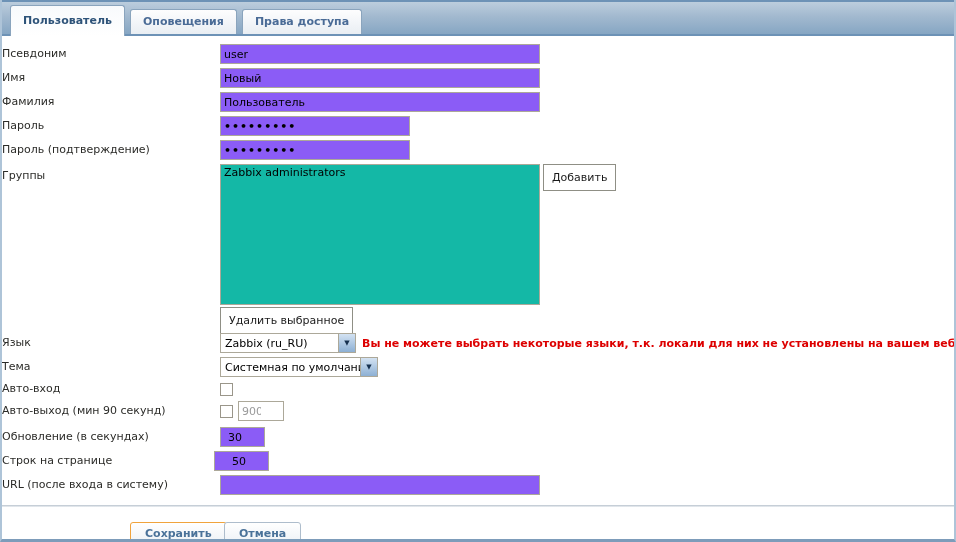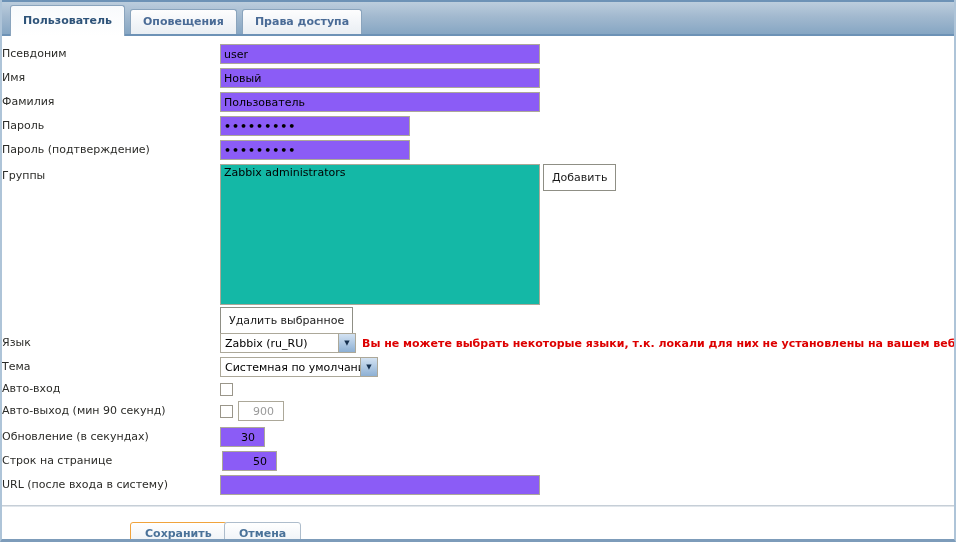--- a/index.html
+++ b/index.html
@@ -31,21 +31,21 @@
   }
   
   .lbl {
     position:absolute; left:0; width:210px; text-align:left;
     font-size:11px; color:#2b2b28; line-height:20px; white-space:nowrap;
   }
   .inp {
     position:absolute; height:20px; border:1px solid #aca899; background:#8b5cf6;
     font:11px "DejaVu Sans","Liberation Sans",sans-serif; padding:0 3px; color:#000;
   }
-  .inp.num { text-align:right; padding-right:9px; }
+  .inp.num { text-align:right; padding-right:22px; }
   .inp.pwd { font-weight:bold; letter-spacing:1px; }
   .inp:disabled { color:#9a9a9a; background:#fff; }
   .listbox {
     position:absolute; left:218px; top:164px; width:320px; height:141px;
     border:1px solid #aca899; background:#14b8a6; overflow:hidden;
   }
   .listbox .item { font-size:11px; color:#000; padding:1px 3px; cursor:default; }
   .btn-plain {
     position:absolute; height:27px; border:1px solid #8f8f85; background:#fff;
     font:11px "DejaVu Sans","Liberation Sans",sans-serif; color:#1a1a1a;
@@ -132,21 +132,21 @@
   <span class="cb" style="left:218px; top:383px"></span>
 
   <div class="lbl" style="top:401px">Авто-выход (мин 90 секунд)</div>
   <span class="cb" style="left:218px; top:405px"></span>
   <input class="inp num" style="left: 236px; top: 401px; width: 46px;" type="text" disabled="" value="900">
 
   <div class="lbl" style="top:427px">Обновление (в секундах)</div>
   <input class="inp num" style="left: 218px; top: 427px; width: 45px;" type="text" value="30">
 
   <div class="lbl" style="top:451px">Строк на странице</div>
-  <input class="inp num" style="left: 220px; top: 451px; width: 55px;" type="text" value="50">
+  <input class="inp num" style="left: 212px; top: 451px; width: 55px;" type="text" value="50">
 
   <div class="lbl" style="top:475px">URL (после входа в систему)</div>
   <input class="inp" style="left: 218px; top: 475px; width: 320px;" type="text" value="">
 
   <div class="footer-sep"></div>
   <div class="footer">
     <button class="btn-save" type="button">Сохранить</button>
     <button class="btn-cancel" type="button">Отмена</button>
   </div>
 

